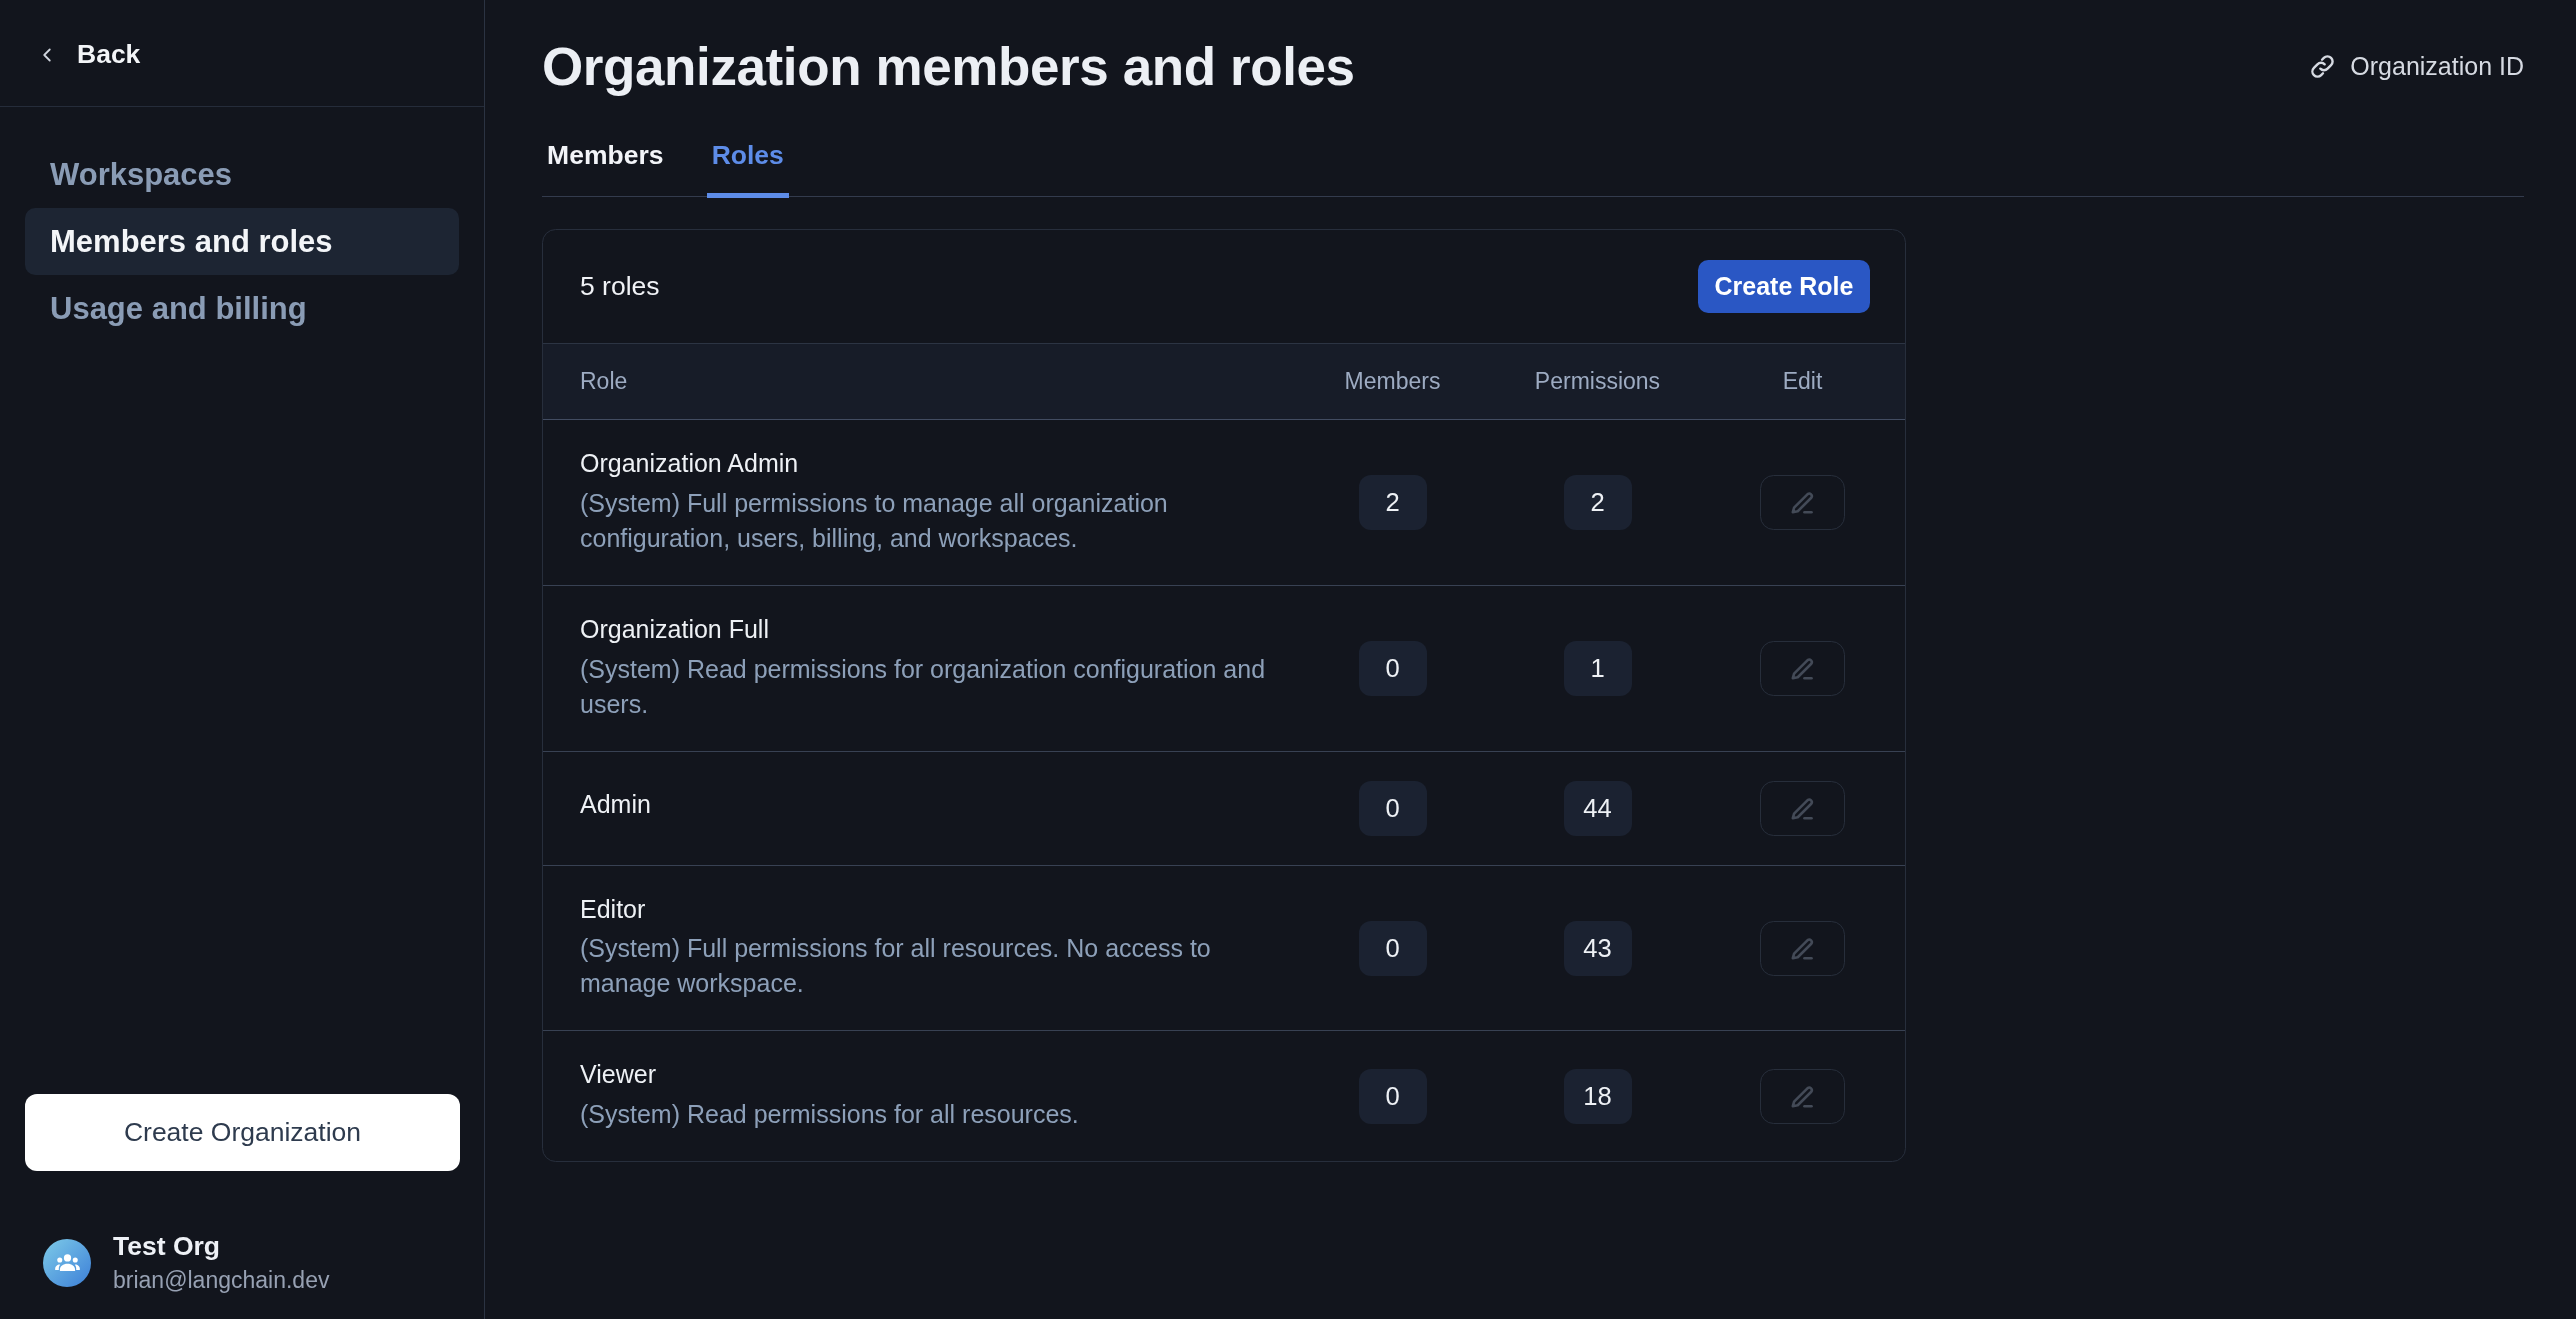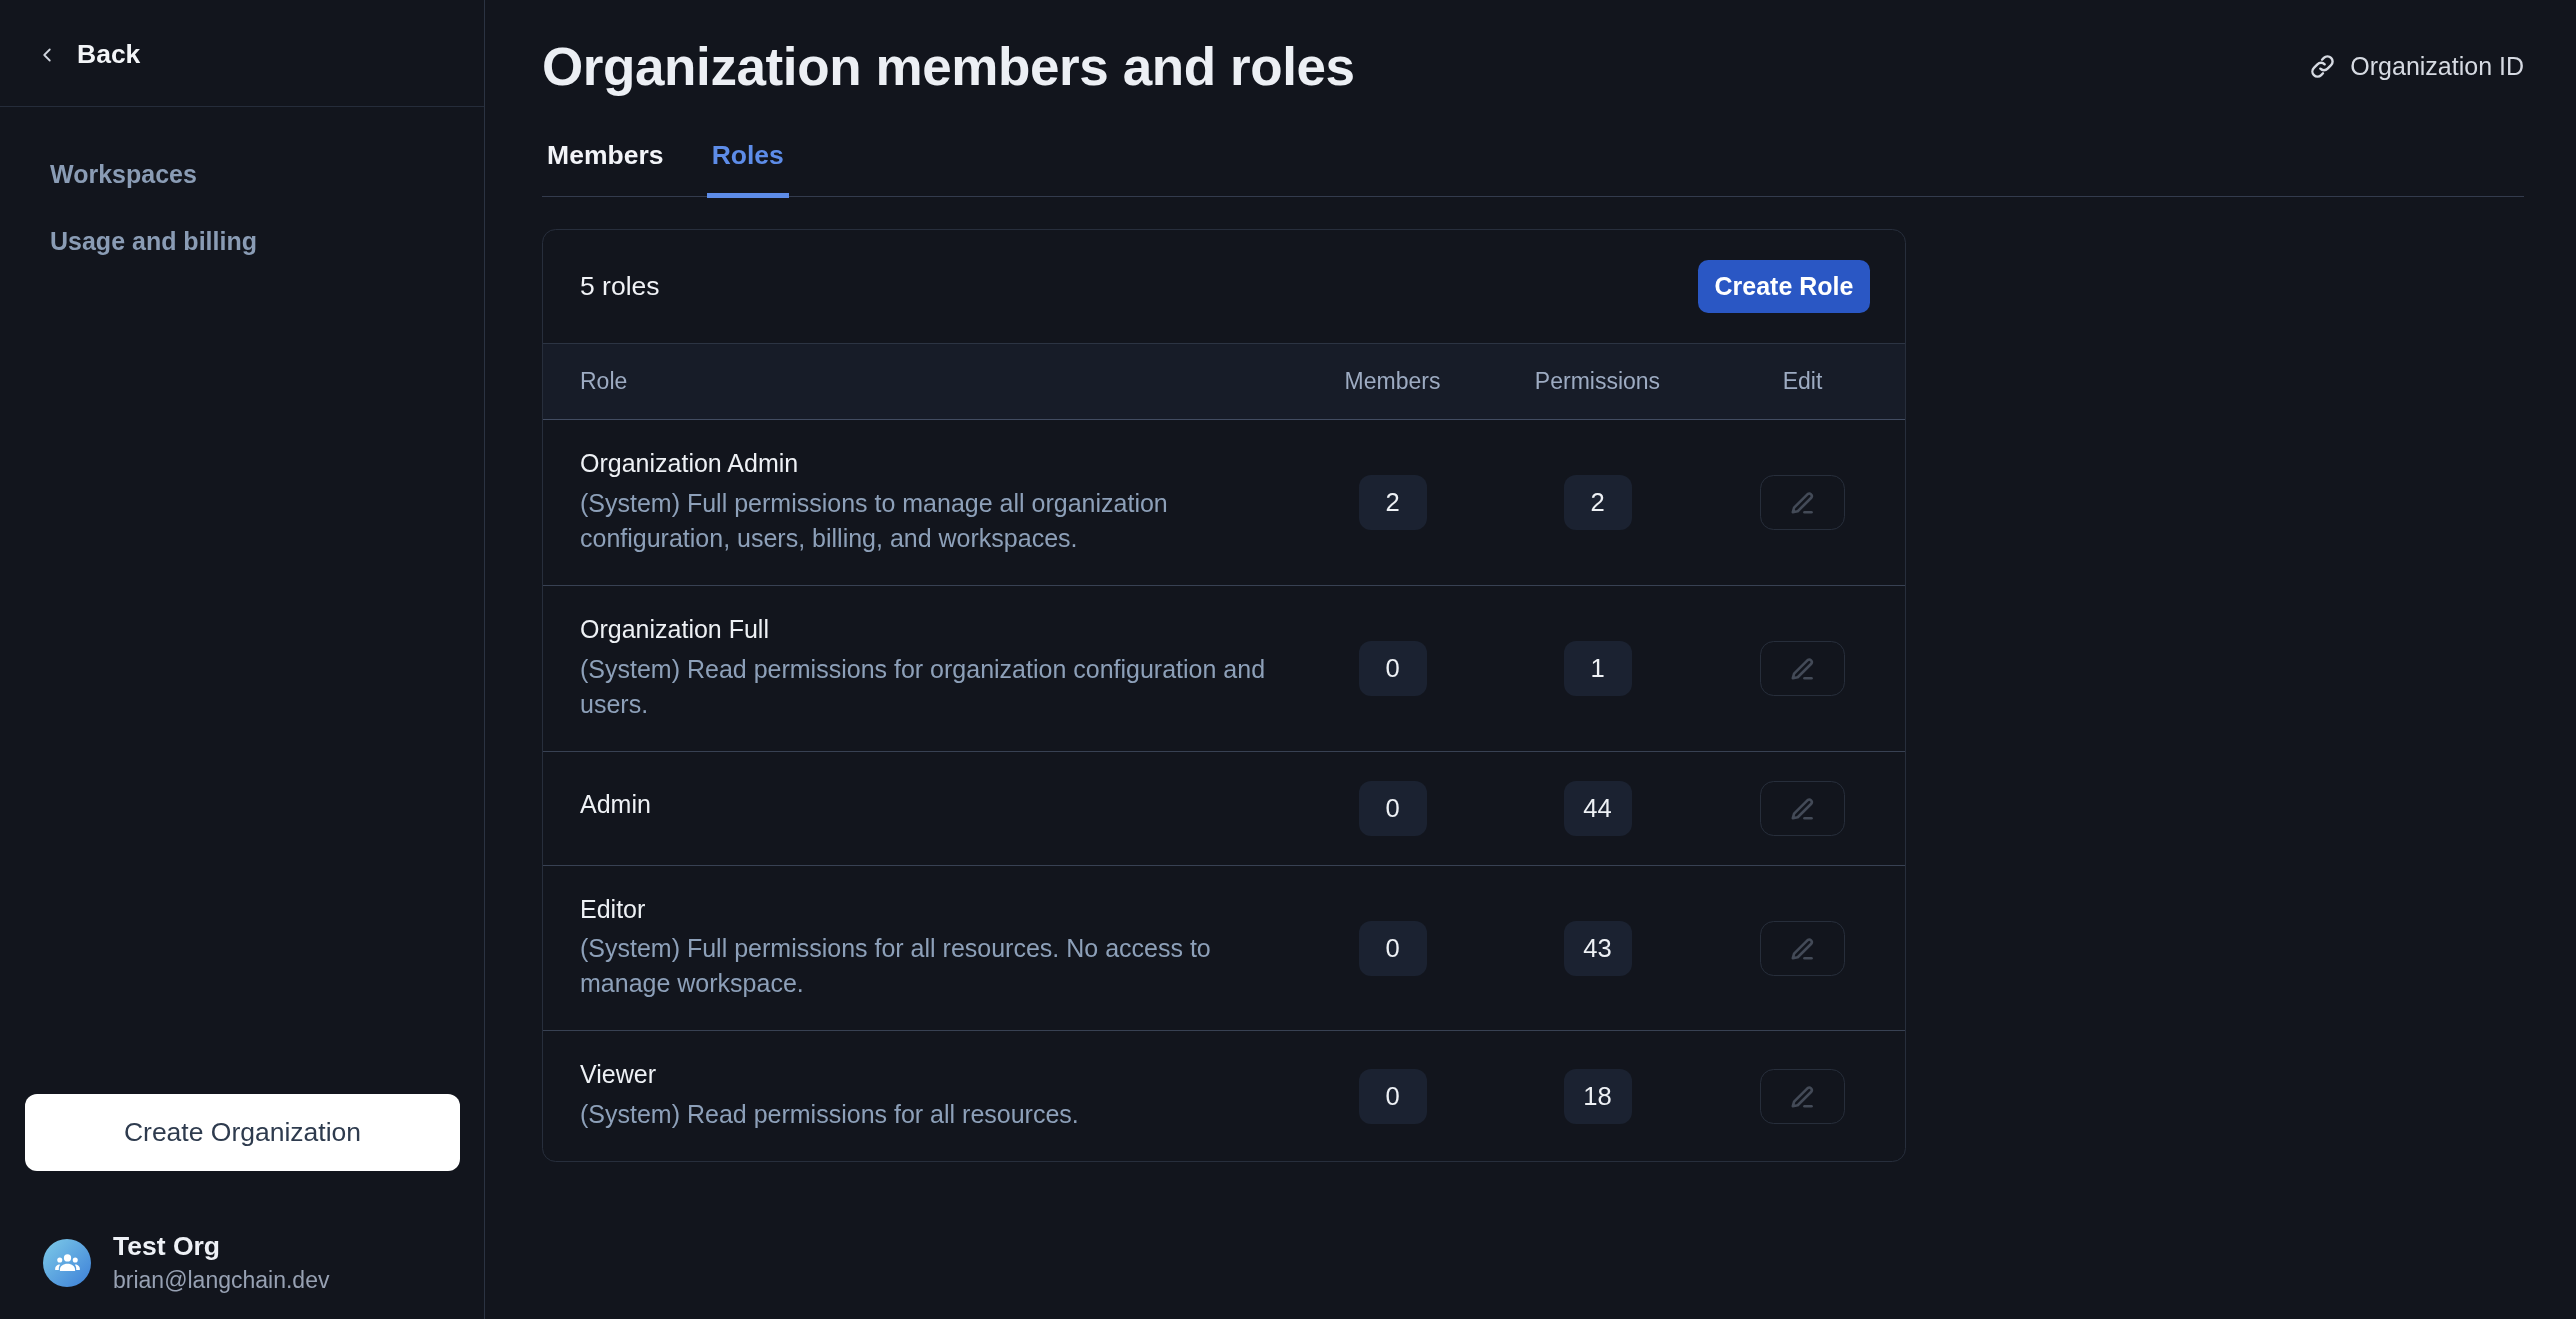--- a/index.html
+++ b/index.html
@@ -35,21 +35,21 @@
     display:flex;align-items:center;gap:19px;
     padding:39px 0 36px 36px;cursor:pointer;
     border-bottom:1.7px solid #252c3a;
   }
   .back-row .chev{width:22px;height:22px;display:inline-flex;}
   .back-label{font-size:26.5px;font-weight:700;color:#f3f5f8;}
   .nav{padding-top:34px;display:flex;flex-direction:column;}
   .nav-item{
     height:67px;display:flex;align-items:center;
     margin:0 25px;padding:0 25px;border-radius:10.2px;
-    font-size:25px;font-weight:700;color:var(--muted);cursor:pointer;
+    font-size:31px;font-weight:700;color:var(--muted);cursor:pointer;
   }
   .nav-item.active{background:var(--selected-bg);color:#f3f5f8;}
   .sidebar-bottom{margin-top:auto;}
   .create-org-btn{
     display:block;margin:0 25px;width:435px;height:77px;
     background:#ffffff;color:#2e3b4e;
     font-family:"Liberation Sans",sans-serif;
     font-size:26.5px;font-weight:500;border:none;border-radius:12px;cursor:pointer;
   }
   .user-row{display:flex;align-items:center;gap:22px;padding:60px 17px 25.6px 43px;}
@@ -127,20 +127,23 @@
       <svg viewBox="0 0 24 24" width="22" height="22" fill="none" stroke="#cfd4dd" stroke-width="2" stroke-linecap="round" stroke-linejoin="round">
           <polyline points="15 18 9 12 15 6"></polyline>
         </svg>
     </span>
     <span class="back-label">Back</span>
   </div>
 
   <nav class="nav">
     <div class="nav-item">
       <span>Workspaces</span>
+    </div>
+    <div class="nav-item active">
+      <span>Members and roles</span>
     </div>
     <div class="nav-item">
       <span>Usage and billing</span>
     </div>
   </nav>
 
   <div class="sidebar-bottom">
     <button class="create-org-btn">Create Organization</button>
     <div class="user-row">
       <span class="avatar">

